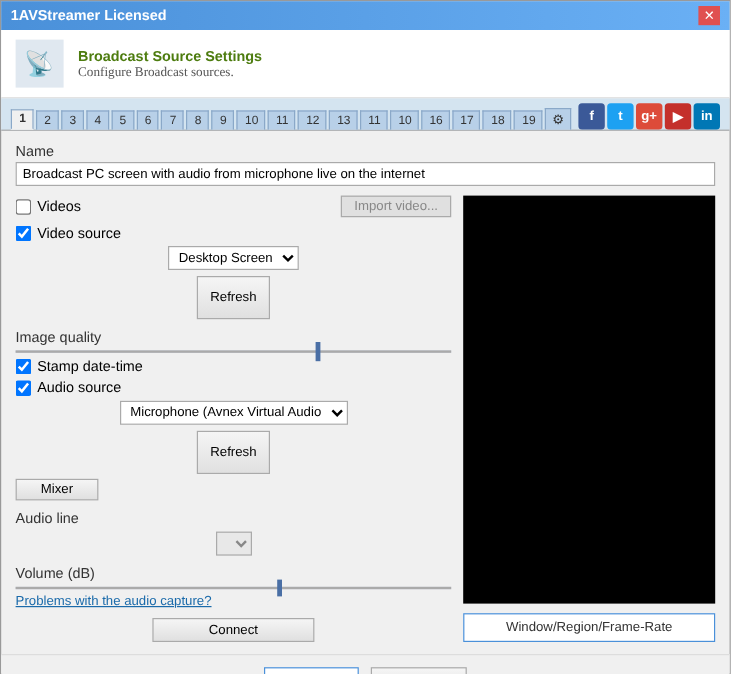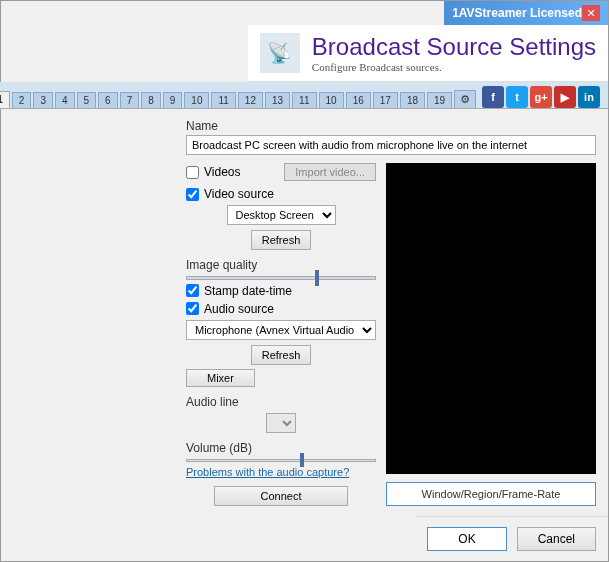--- a/index.html
+++ b/index.html
@@ -13,21 +13,20 @@
       width: 609px;
       height: 562px;
     }
     .window {
       width: 609px;
       height: 562px;
       background: #f0f0f0;
       border: 1px solid #999;
       display: flex;
       flex-direction: column;
-      align-items: flex-end;
     }
     .title-bar {
       background: linear-gradient(to right, #4a90d9, #6ab0f5);
       color: white;
       padding: 4px 8px;
       display: flex;
       align-items: center;
       justify-content: space-between;
       height: 24px;
     }
@@ -58,23 +57,23 @@
       width: 40px;
       height: 40px;
       margin-right: 12px;
       background: #e0e8f0;
       display: flex;
       align-items: center;
       justify-content: center;
       font-size: 20px;
     }
     .header-text h1 {
-      font-size: 24px;
-      font-weight: normal;
-      color: #4c1d95;
+      font-size: 12px;
+      font-weight: bold;
+      color: #4d7c0f;
     }
     .header-text p {
       font-size: 11px;
       color: #555;
       font-family: Liberation Serif, serif;
     }
     .tabs-row {
       background: #d4e4f0;
       padding: 4px 8px 0;
       display: flex;
@@ -185,21 +184,21 @@
       font-size: 11px;
       height: 22px;
       appearance: auto;
     }
     .btn {
       padding: 2px 10px;
       border: 1px solid #aaa;
       background: linear-gradient(to bottom, #f5f5f5, #e0e0e0);
       cursor: pointer;
       font-size: 11px;
-      height: 20px;
+      height: 36px;
     }
     .slider-container {
       flex: 1;
       height: 20px;
       background: #d0d8e8;
       border: 1px solid #aaa;
       position: relative;
       display: flex;
       align-items: center;
     }

